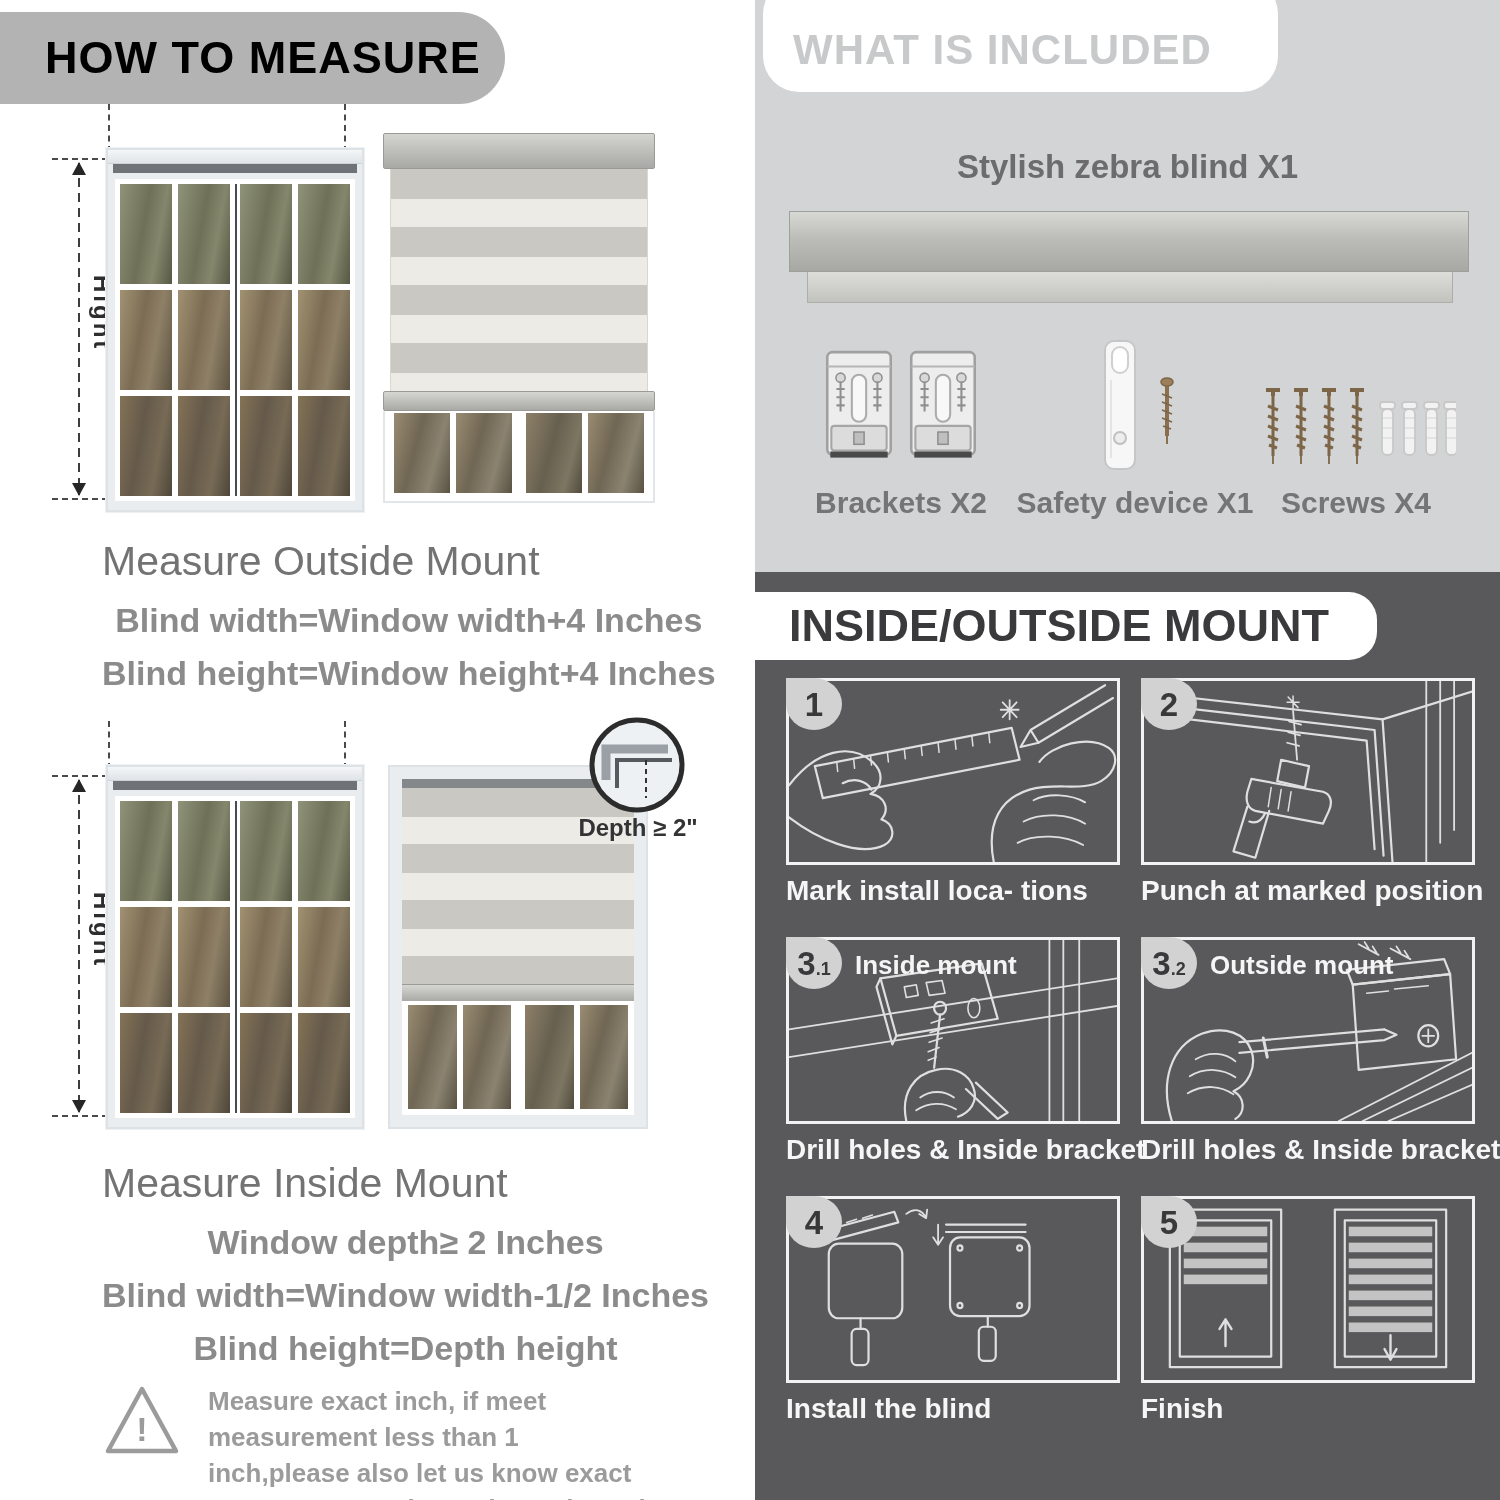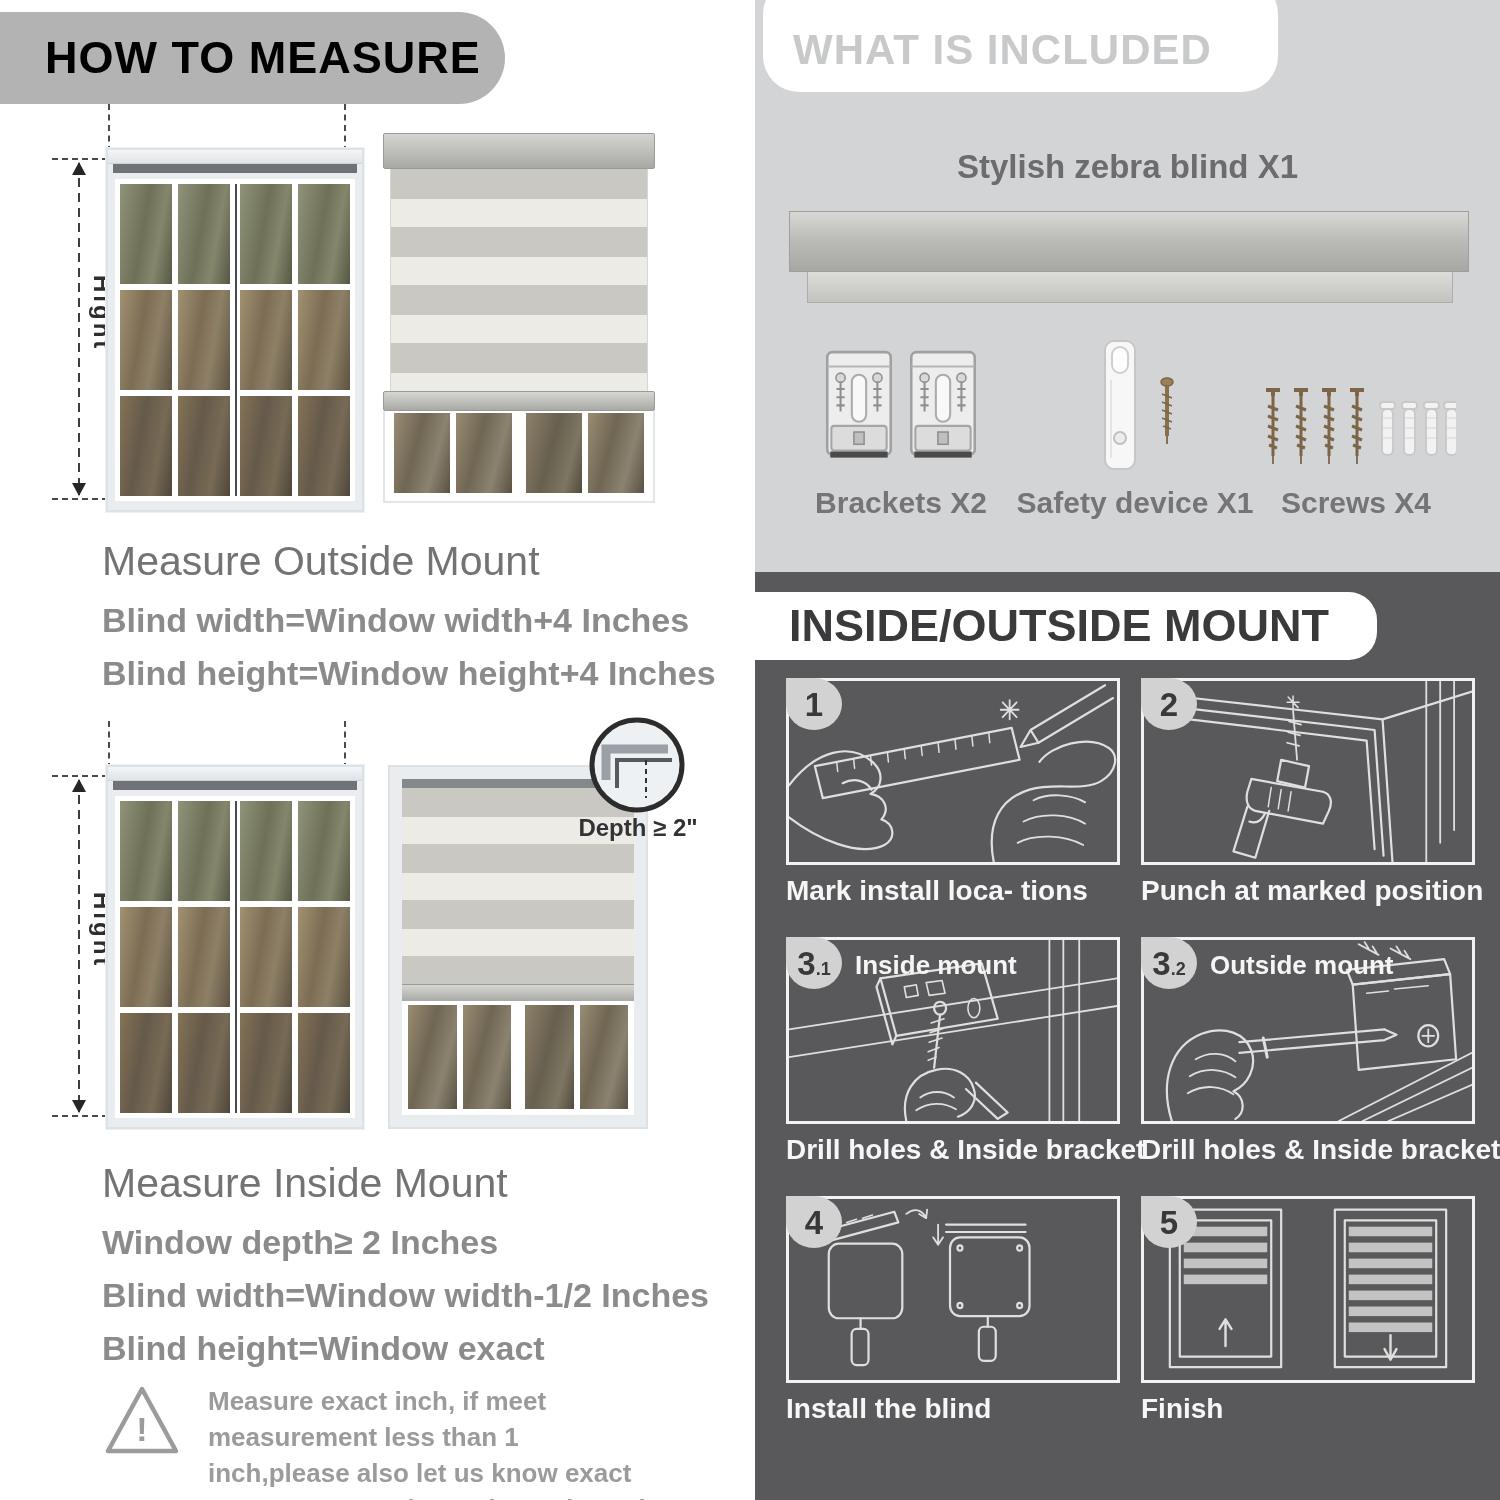--- a/index.html
+++ b/index.html
@@ -47,21 +47,21 @@
   .dimw{position:absolute;width:242px;height:28px;margin-top:40px;}
   .dimw .dlab{position:absolute;left:50%;top:50%;transform:translate(-50%,-54%);background:#ffffff;
               padding:0 10px;font-size:24px;font-weight:bold;color:#2d2d2e;}
   .dimh{position:absolute;width:26px;height:342px;}
   .vlab{position:absolute;writing-mode:vertical-rl;font-size:24px;font-weight:bold;color:#2d2d2e;letter-spacing:3px;}
   .tkv{position:absolute;width:0;border-left:2px dashed #4a4a4a;}
   .tkh{position:absolute;height:0;border-top:2px dashed #4a4a4a;}
 
   .sectxt{position:absolute;}
   .sectxt h2{margin:0 0 16px 0;font-size:41px;font-weight:normal;color:#737373;}
-  .sectxt p{margin:0 11px 14px 0;font-size:34px;font-weight:bold;color:#8b8b8b;}
+  .sectxt p{margin:0 11px 14px 0;font-size:34px;font-weight:bold;color:#8b8b8b;text-align:center;}
 
   .callout{position:absolute;width:98px;height:98px;}
   .depthlab{position:absolute;width:180px;text-align:center;font-size:24px;font-weight:bold;color:#333335;}
 
   .note{position:absolute;display:flex;gap:26px;align-items:flex-start;}
   .ntext{width:452px;font-size:26px;font-weight:bold;color:#9b9b9b;line-height:36px;}
 
   
   .incpanel{position:absolute;left:755px;top:0;width:745px;height:589px;background:#d3d4d5;}
   .incbar{position:absolute;left:8px;top:-22px;width:515px;height:114px;background:#ffffff;border-radius:36px;
@@ -229,21 +229,21 @@
       <path d="M29,72 L29,44 L84,44" fill="none" stroke="#555a5e" stroke-width="4"></path>
       <line x1="58" y1="44" x2="58" y2="82" stroke="#333" stroke-width="2" stroke-dasharray="5 4"></line>
     </svg>
   </div>
   <div class="depthlab" style="left:548px;top:814px;">Depth ≥ 2"</div>
 
   <div class="sectxt" style="left:102px;top:1160px;">
     <h2>Measure Inside Mount</h2>
     <p>Window depth≥ 2 Inches</p>
     <p>Blind width=Window width-1/2 Inches</p>
-    <p>Blind height=Window exact</p>
+    <p>Blind height=Depth height</p>
   </div>
 
   <div class="note" style="left:102px;top:1383px;">
     <svg width="80" height="76" viewBox="0 0 80 76">
       <path d="M40,6 L74,68 L6,68 Z" fill="none" stroke="#9b9b9b" stroke-width="4.5" stroke-linejoin="round"></path>
       <text x="40" y="58" text-anchor="middle" font-size="34" font-weight="bold" fill="#9b9b9b">!</text>
     </svg>
     <div class="ntext">Measure exact inch, if meet measurement less than 1 inch,please also let us know exact measurement, please do not leave it</div>
   </div>
 

